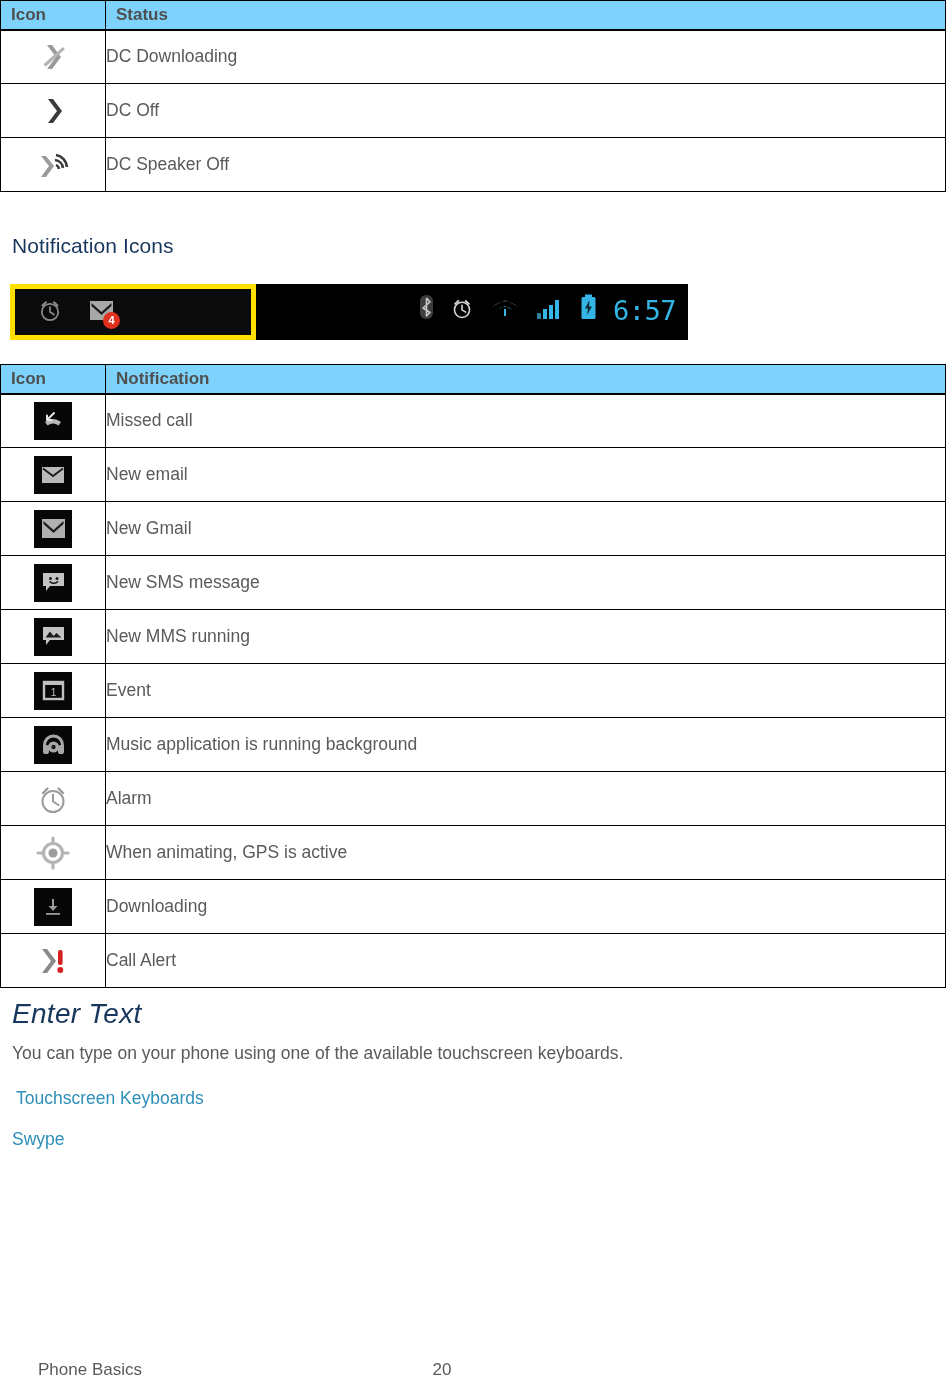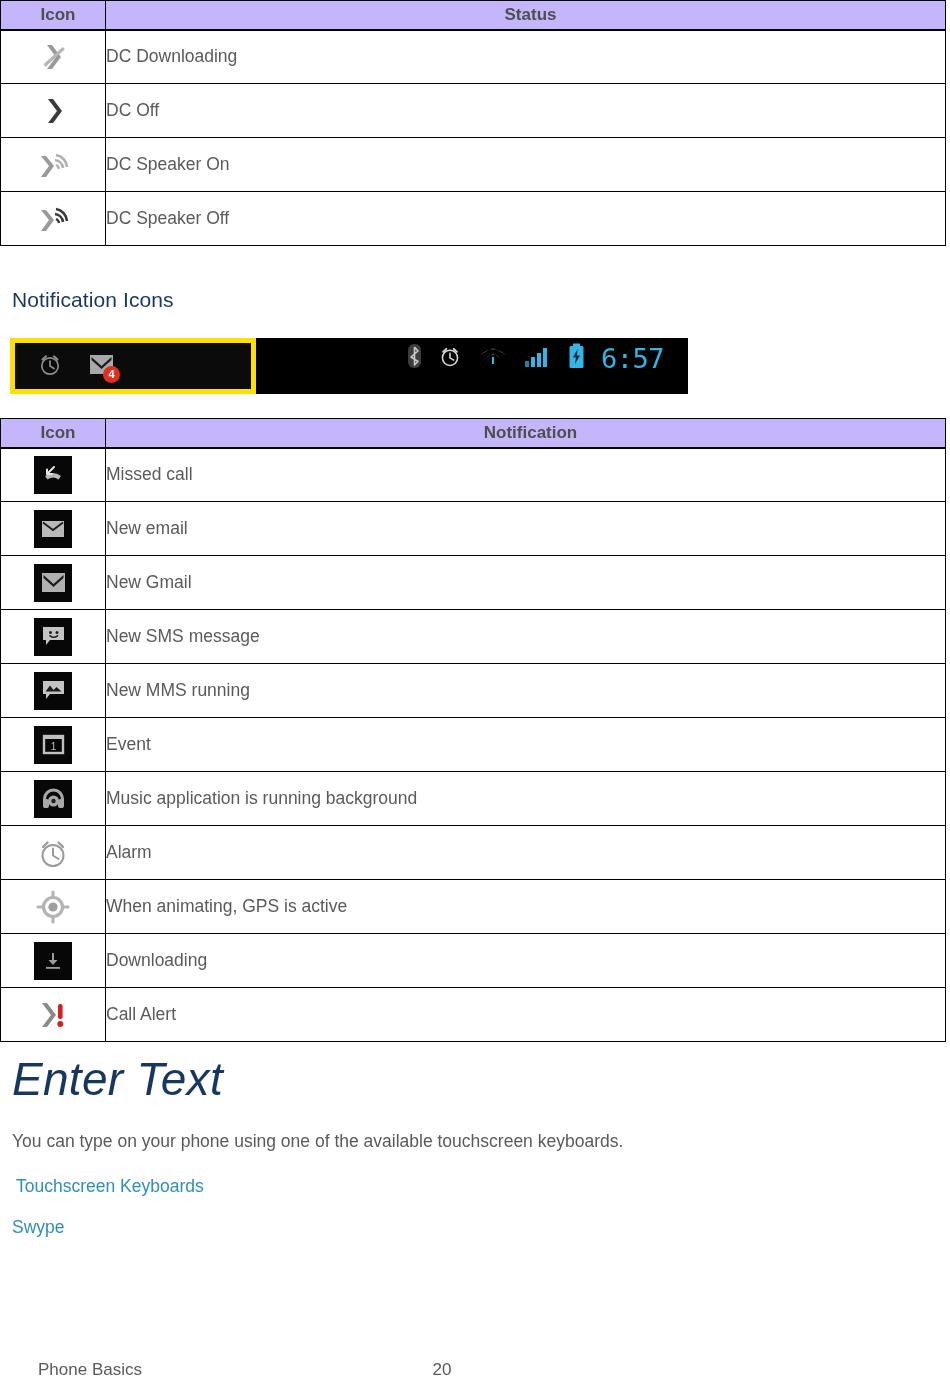--- a/index.html
+++ b/index.html
@@ -20,25 +20,25 @@
     margin: 0 0 0 0;
     border-collapse: collapse;
     table-layout: fixed;
   }
   .icon-table td, .icon-table th {
     border: 1px solid #000000;
     padding: 0;
     vertical-align: middle;
   }
   .icon-table thead th {
-    background: #c4b5fd;
+    background: #7dd3fc;
     color: #4f4f4f;
     font-size: 17px;
     font-weight: bold;
-    text-align: center;
+    text-align: left;
     height: 29px;
     padding: 0 0 0 10px;
     border-bottom: 2px solid #000;
   }
   .col-icon { width: 105px; }
   .icon-cell {
     text-align: center;
     height: 54px;
   }
   .status-cell {
@@ -64,21 +64,21 @@
   
   .h2 {
     font-size: 21px;
     color: #17375E;
     margin: 0;
     padding: 0;
     font-weight: normal;
     letter-spacing: .1px;
   }
   .h1 {
-    font-size: 46px;
+    font-size: 28px;
     color: #17375E;
     font-style: italic;
     font-weight: normal;
     margin: 0;
     letter-spacing: .3px;
   }
   .body-text {
     font-size: 17.5px;
     color: #5a5a5a;
   }
@@ -101,24 +101,24 @@
     width: 246px; height: 56px;
     border: 5px solid #FFE000;
     display: flex;
     align-items: center;
     padding-left: 22px;
     gap: 26px;
     background: #0b0b0b;
   }
   .sb-right {
     position: absolute;
-    right: 12px; top: 0;
+    right: 0; top: 0;
     height: 40px;
     display: flex;
-    align-items: center;
+    align-items: flex-end;
     gap: 16px;
     padding-right: 12px;
   }
   .sb-time {
     color: #33B5E5;
     font-size: 27px;
     font-family: "DejaVu Sans Mono", monospace;
     letter-spacing: -.5px;
     line-height: 1;
   }
@@ -182,33 +182,20 @@
           </svg>
         </span>
       </td>
       <td class="status-cell">DC Off</td>
     </tr>
     <tr>
       <td class="icon-cell">
         <span class="glyph light">
           <svg width="36" height="34" viewBox="0 0 36 34">
             <path d="M6 8 L14 18 L6 29 L11 29 L19 18 L11 8 Z" fill="#9a9a9a"></path>
-            <path d="M20 12 a9 9 0 0 1 8 8" stroke="#b0b0b0" stroke-width="2.6" fill="none"></path>
-            <path d="M21 7 a13 13 0 0 1 11 12" stroke="#b0b0b0" stroke-width="2.6" fill="none"></path>
-            <path d="M21 17 a5 5 0 0 1 3 4" stroke="#b0b0b0" stroke-width="2.4" fill="none"></path>
-          </svg>
-        </span>
-      </td>
-      <td class="status-cell">DC Speaker On</td>
-    </tr>
-    <tr>
-      <td class="icon-cell">
-        <span class="glyph light">
-          <svg width="36" height="34" viewBox="0 0 36 34">
-            <path d="M6 8 L14 18 L6 29 L11 29 L19 18 L11 8 Z" fill="#9a9a9a"></path>
             <path d="M20 12 a9 9 0 0 1 8 8" stroke="#3a3a3a" stroke-width="2.6" fill="none"></path>
             <path d="M21 7 a13 13 0 0 1 11 12" stroke="#3a3a3a" stroke-width="2.6" fill="none"></path>
             <path d="M21 17 a5 5 0 0 1 3 4" stroke="#3a3a3a" stroke-width="2.4" fill="none"></path>
           </svg>
         </span>
       </td>
       <td class="status-cell">DC Speaker Off</td>
     </tr>
   </tbody>
 </table>
@@ -425,21 +412,21 @@
         </span>
       </td>
       <td class="status-cell">Call Alert</td>
     </tr>
   </tbody>
 </table>
 
 <div style="height:10px"></div>
 <h1 class="h1" style="margin-left:12px">Enter Text</h1>
 <div style="height:9px"></div>
-<p class="body-text" style="margin:16px 0 0 12px">You can type on your phone using one of the available touchscreen keyboards.</p>
+<p class="body-text" style="margin:4px 0 0 12px">You can type on your phone using one of the available touchscreen keyboards.</p>
 <div style="height:24px"></div>
 <div class="link-text" style="margin-left:16px">Touchscreen Keyboards</div>
 <div style="height:20px"></div>
 <div class="link-text" style="margin-left:12px">Swype</div>
 
 <div class="footer">
   <span class="fl">Phone Basics</span>
   <span class="fc">20</span>
 </div>
 

